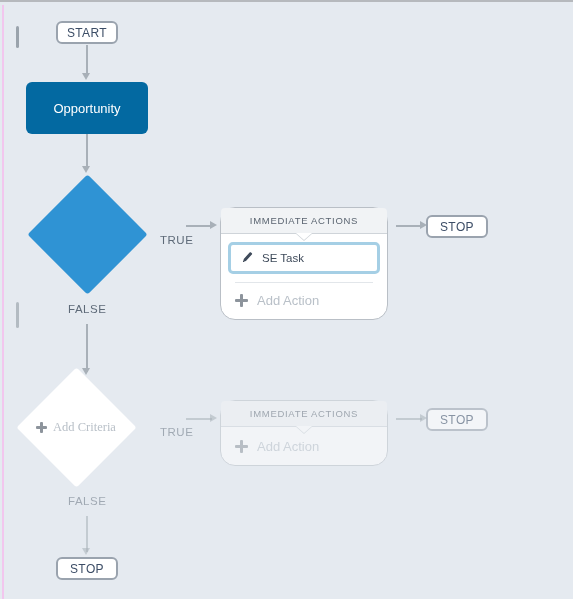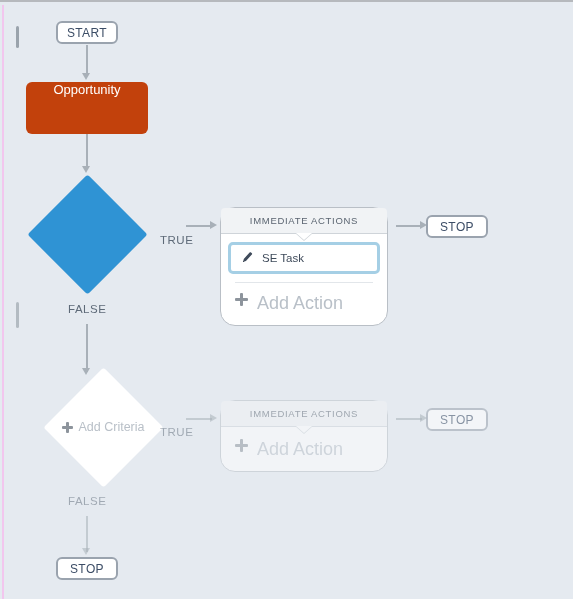--- a/index.html
+++ b/index.html
@@ -57,25 +57,26 @@
     align-items: center;
     justify-content: center;
     height: 23px;
     width: 62px;
   }
   .pill.faded { opacity: 0.55; }
 
   
   .object-node {
     position: absolute;
-    background: #c2410c;
+    background: #0369a1;
     border-radius: 6px;
     color: #ffffff;
     font-size: 13px;
     display: flex;
+    align-items: center;
     justify-content: center;
     width: 122px;
     height: 52px;
   }
 
   
   .diamond-wrap {
     position: absolute;
     width: 120px;
     height: 120px;
@@ -194,24 +195,24 @@
   .pencil-icon { width: 14px; height: 14px; flex: 0 0 auto; display: block; }
 
   .panel-divider {
     height: 1px;
     background: #e2e6ea;
     margin: 8px 7px 0 7px;
   }
 
   .add-action-row {
     display: flex;
-    align-items: flex-start;
+    align-items: center;
     gap: 9px;
     padding: 10px 14px 11px 14px;
-    font-size: 18px;
+    font-size: 13px;
     color: #b9c0c8;
   }
 
   
   .conn {
     position: absolute;
     background: #a8b0b8;
   }
   .conn.v { width: 1.5px; }
   .conn.h { height: 1.5px; }
@@ -298,21 +299,21 @@
   <div class="conn h" style="left:396px; top:223px; width:26px;"></div>
   <div class="arrowhead-right" style="left:420px; top:219px;"></div>
   <div class="pill" style="left:426px; top:213px;">
     <span>STOP</span>
   </div>
 
   <div class="branch-label" style="left:68px; top:301px;">FALSE</div>
   <div class="conn v" style="left:86px; top:322px; height:48px;"></div>
   <div class="arrowhead-down" style="left:82px; top:366px;"></div>
 
-  <div class="diamond-wrap" style="left:43px; top:365px;">
+  <div class="diamond-wrap" style="left:16px; top:365px;font-family:Liberation Serif, serif;">
     <div class="diamond-shape empty"></div>
     <div class="diamond-label on-white">
       <span class="plus"></span>
       <span>Add Criteria</span>
     </div>
   </div>
 
   <div class="branch-label faded" style="left:160px; top:424px;">TRUE</div>
   <div class="conn h faded" style="left:186px; top:416px; width:26px;"></div>
   <div class="arrowhead-right faded" style="left:210px; top:412px;"></div>

